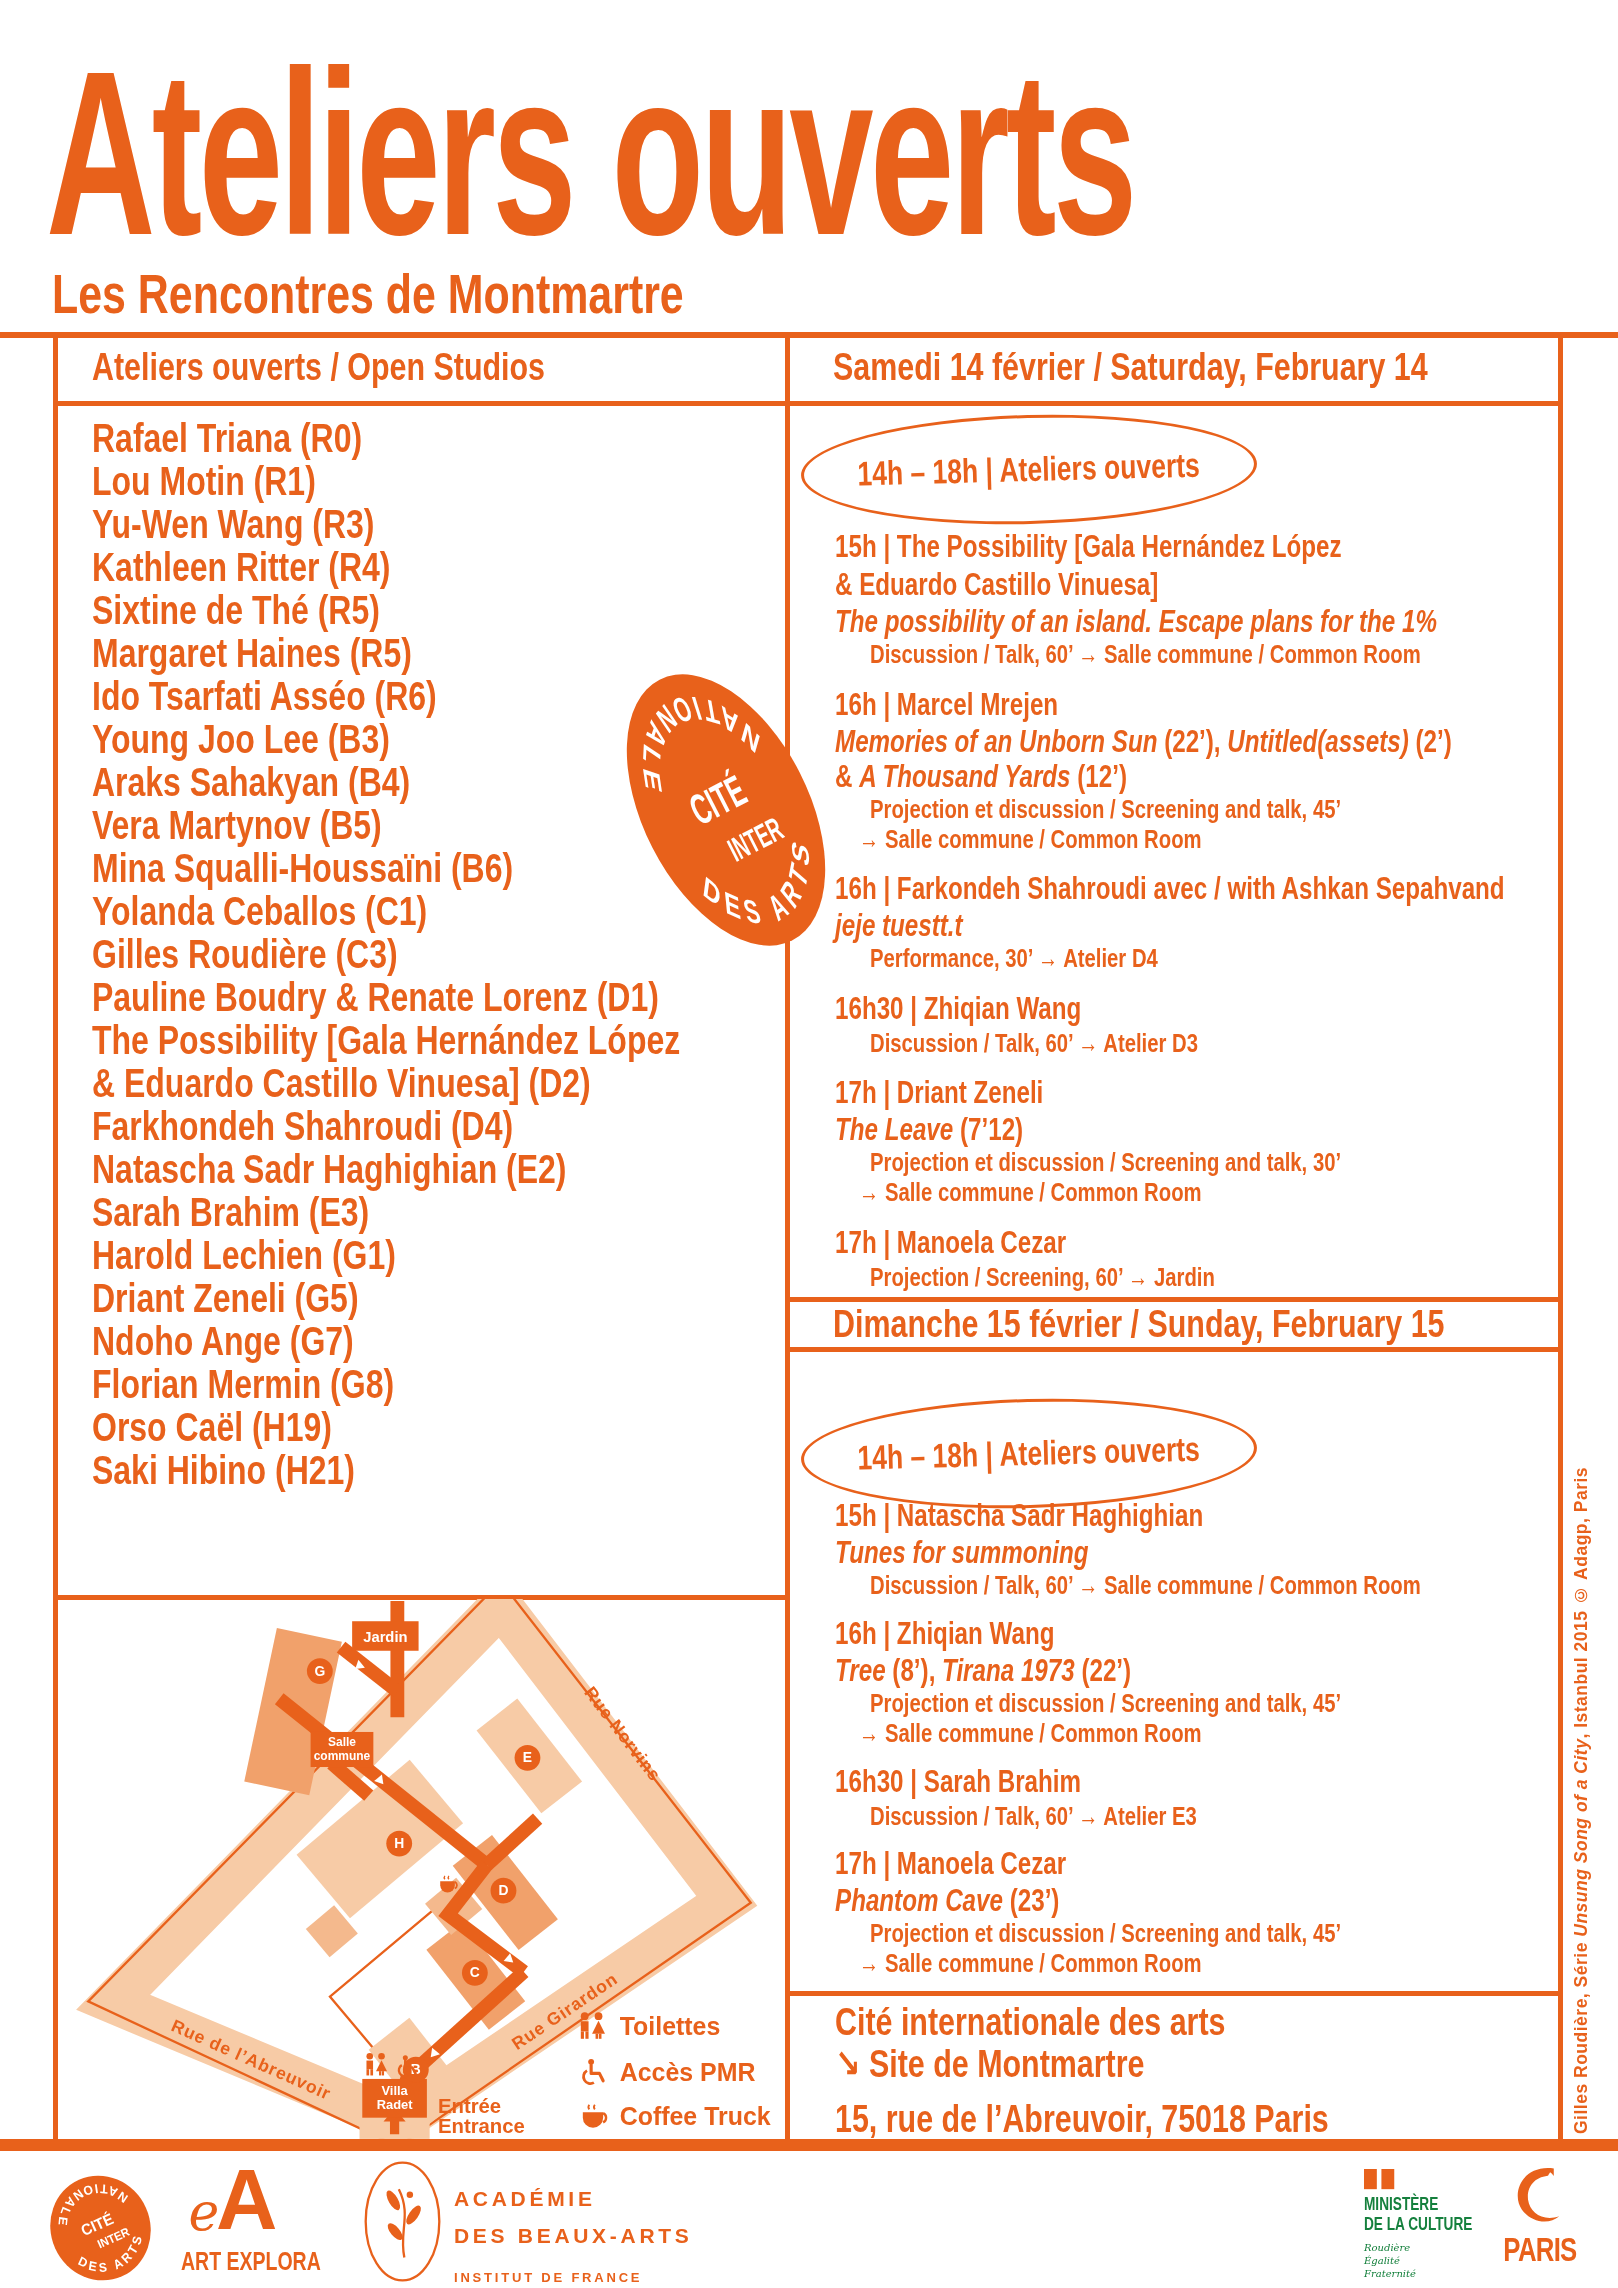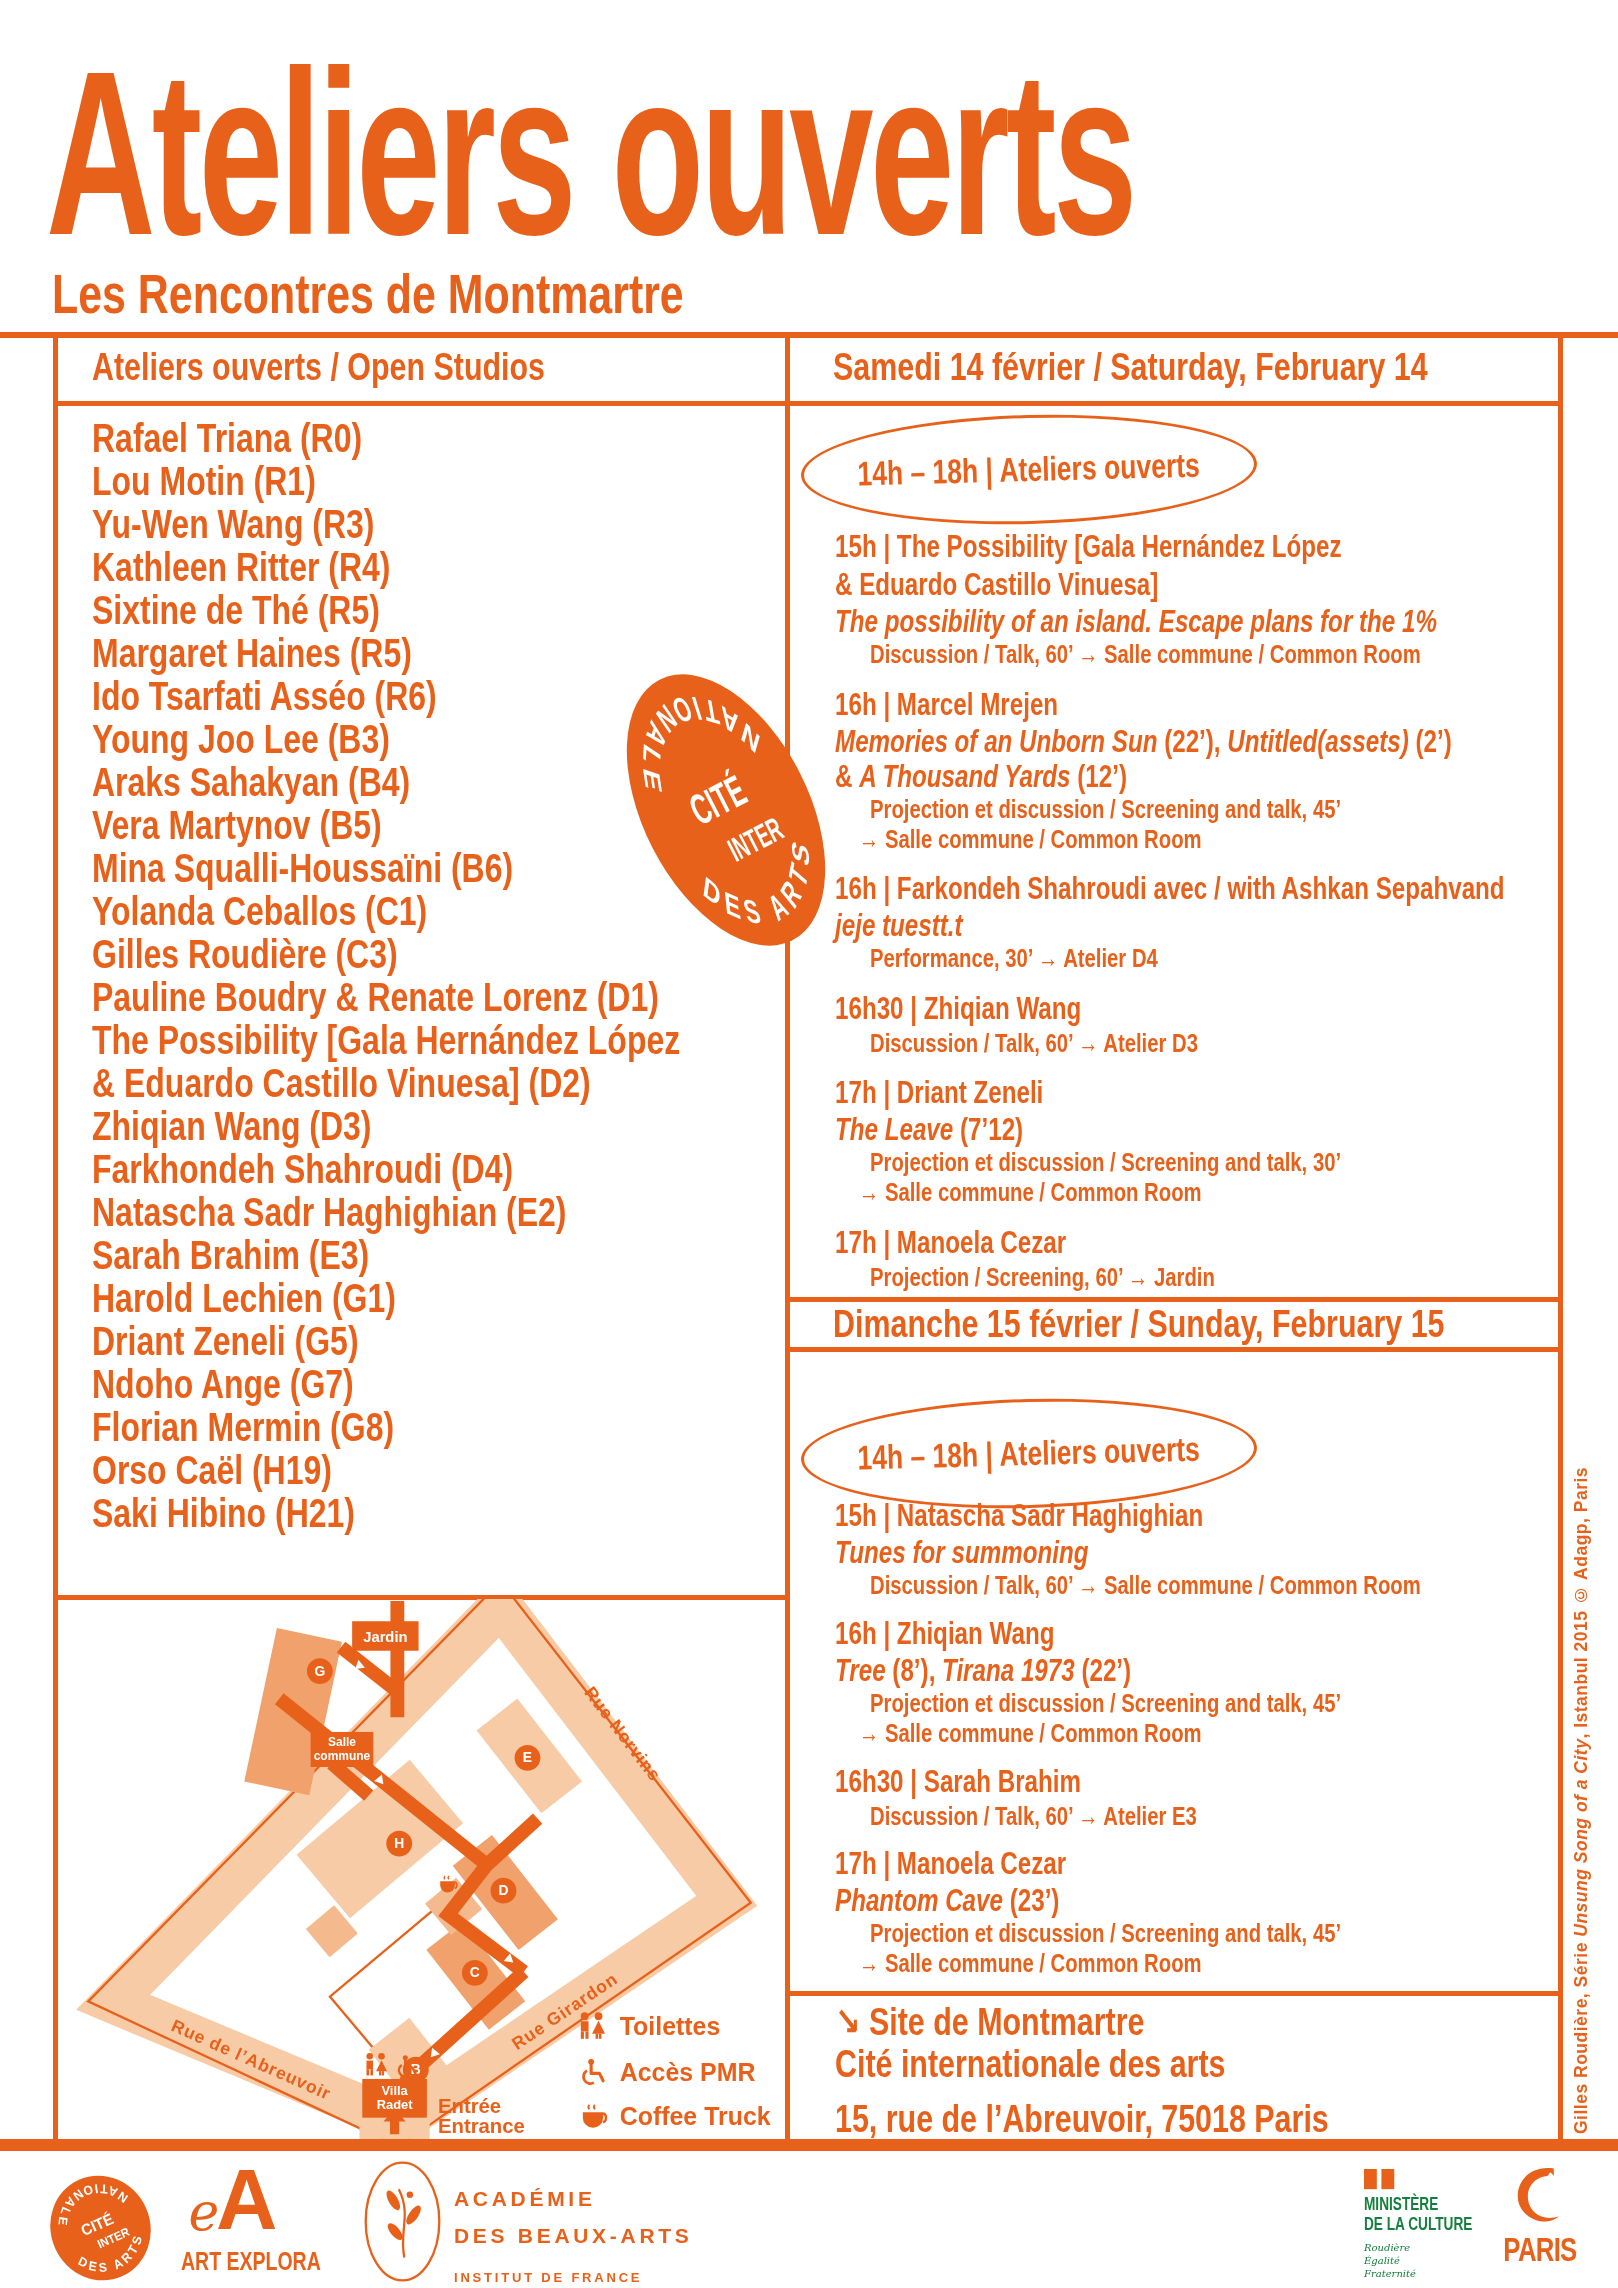--- a/index.html
+++ b/index.html
@@ -70,21 +70,20 @@
     <div class="a"><span class="cond"><span>Ido Tsarfati Asséo (R6)</span></span></div>
     <div class="a"><span class="cond"><span>Young Joo Lee (B3)</span></span></div>
     <div class="a"><span class="cond"><span>Araks Sahakyan (B4)</span></span></div>
     <div class="a"><span class="cond"><span>Vera Martynov (B5)</span></span></div>
     <div class="a"><span class="cond"><span>Mina Squalli-Houssaïni (B6)</span></span></div>
     <div class="a"><span class="cond"><span>Yolanda Ceballos (C1)</span></span></div>
     <div class="a"><span class="cond"><span>Gilles Roudière (C3)</span></span></div>
     <div class="a"><span class="cond"><span>Pauline Boudry &amp; Renate Lorenz (D1)</span></span></div>
     <div class="a"><span class="cond"><span>The Possibility [Gala Hernández López</span></span></div>
     <div class="a"><span class="cond"><span>&amp; Eduardo Castillo Vinuesa] (D2)</span></span></div>
-    <div class="a"><span class="cond"><span>Zhiqian Wang (D3)</span></span></div>
     <div class="a"><span class="cond"><span>Farkhondeh Shahroudi (D4)</span></span></div>
     <div class="a"><span class="cond"><span>Natascha Sadr Haghighian (E2)</span></span></div>
     <div class="a"><span class="cond"><span>Sarah Brahim (E3)</span></span></div>
     <div class="a"><span class="cond"><span>Harold Lechien (G1)</span></span></div>
     <div class="a"><span class="cond"><span>Driant Zeneli (G5)</span></span></div>
     <div class="a"><span class="cond"><span>Ndoho Ange (G7)</span></span></div>
     <div class="a"><span class="cond"><span>Florian Mermin (G8)</span></span></div>
     <div class="a"><span class="cond"><span>Orso Caël (H19)</span></span></div>
     <div class="a"><span class="cond"><span>Saki Hibino (H21)</span></span></div>
   </div>
@@ -149,22 +148,22 @@
     </div>
     <div class="ev">
       <div class="ev-h"><span class="cond"><span>17h | Manoela Cezar</span></span></div>
       <div class="ev-w"><span class="cond"><span>Phantom Cave</span><span class="rom"> (23’)</span></span></div>
       <div class="ev-d"><span class="cond"><span>Projection et discussion / Screening and talk, 45’</span></span></div>
       <div class="ev-d arr"><span class="cond"><span>→ Salle commune / Common Room</span></span></div>
     </div>
   </div>
 
 <div id="venue" class="abs">
+  <div class="v1"><span class="cond">Cité internationale des arts</span></div>
   <div class="v1"><span class="cond">↘ Site de Montmartre</span></div>
-  <div class="v1"><span class="cond">Cité internationale des arts</span></div>
   <div class="v3"><span class="cond">15, rue de l’Abreuvoir, 75018 Paris</span></div>
 </div>
 
 <div id="credit" class="abs"><span>Gilles Roudière, Série </span><span class="i">Unsung Song of a City</span><span>, Istanbul 2015 © Adagp, Paris</span></div>
 
 <svg width="0" height="0" style="position:absolute;" aria-hidden="true">
   <defs>
     <g id="stamp">
       <circle r="115" fill="#E8611B"></circle>
       <path id="arcT" d="M 96,0 A 96,96 0 0 0 -96,0" fill="none"></path>

